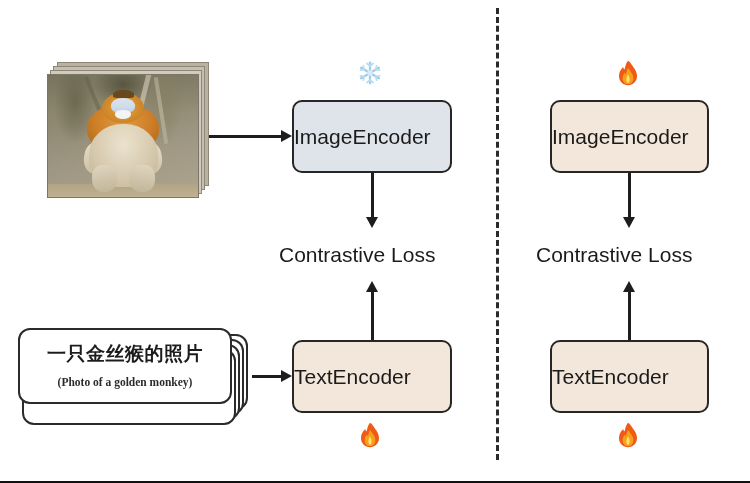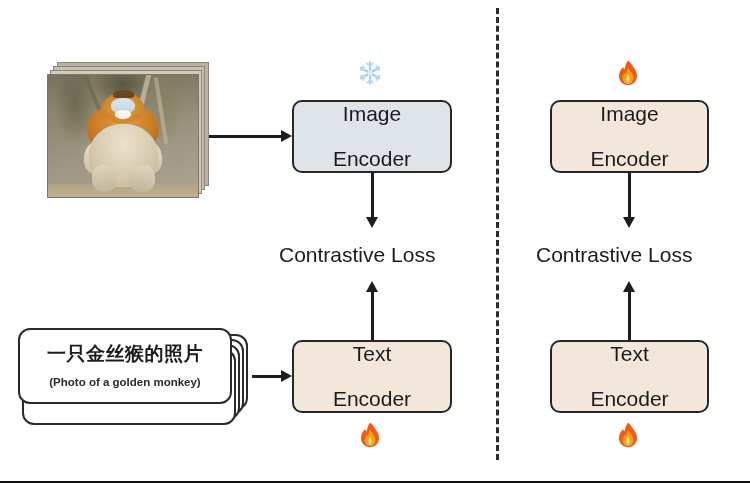--- a/index.html
+++ b/index.html
@@ -190,32 +190,32 @@
     font-weight: 700;
     color: #1c1c1c;
     letter-spacing: .5px;
     line-height: 1.1;
   }
   .en-text {
     font-size: 11.5px;
     font-weight: 700;
     color: #2b2b2b;
     line-height: 1.1;
+    font-family: Liberation Serif, serif;
   }
 
   
   .box {
     position: absolute;
     box-sizing: border-box;
     border: 2.5px solid #262626;
     border-radius: 10px;
     display: flex;
-    flex-direction: column;
     align-items: center;
-    justify-content: space-between;
+    justify-content: flex-start;
     line-height: 1.12;
     font-size: 21px;
     color: #1b1b1b;
     text-align: center;
   }
   .box.frozen { background: #dfe3ea; }
   .box.trainable { background: #f2e7da; }
 
   #img-enc-left  { left: 292px; top: 100px; width: 160px; height: 73px; }
   #img-enc-right { left: 550px; top: 100px; width: 159px; height: 73px; }

